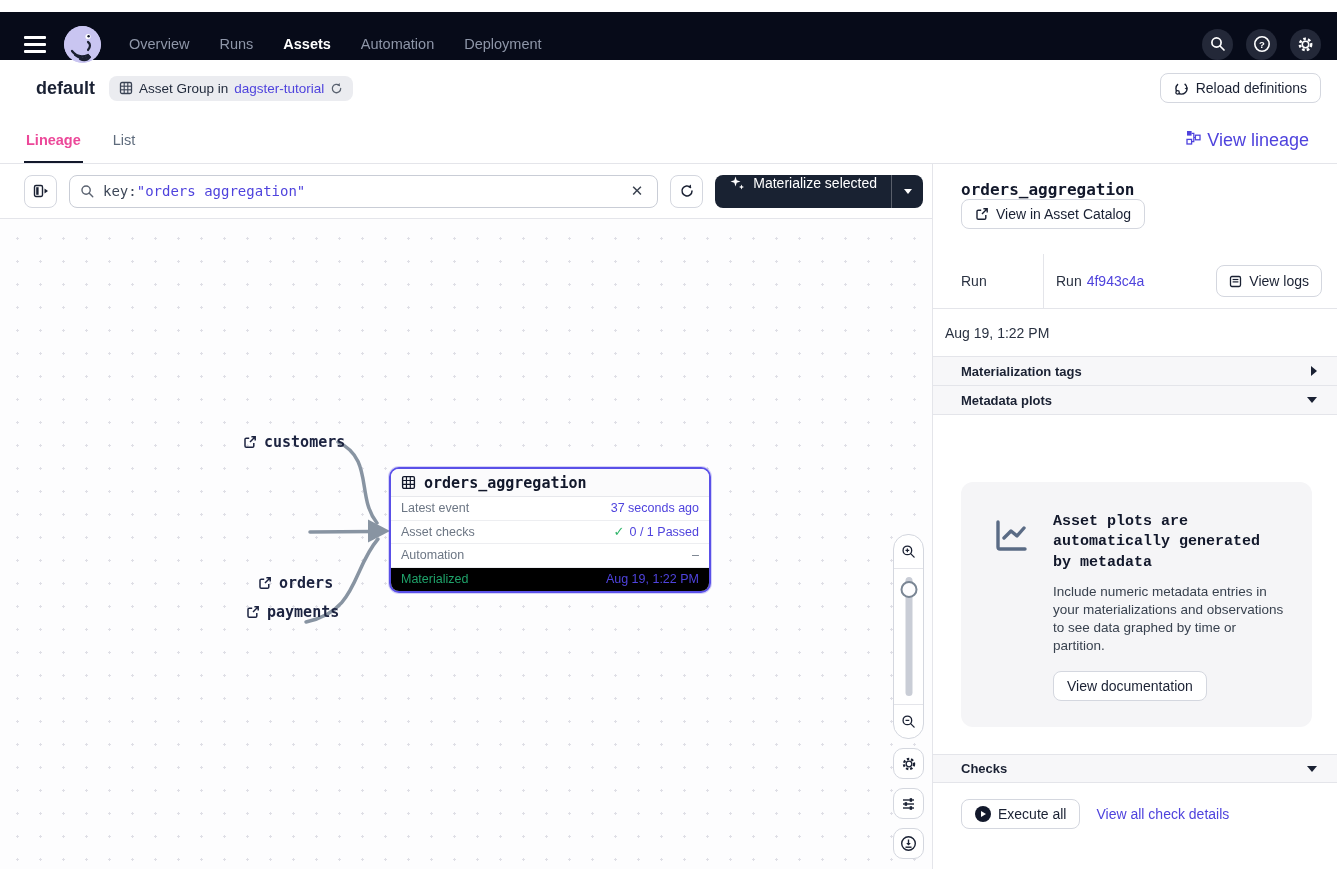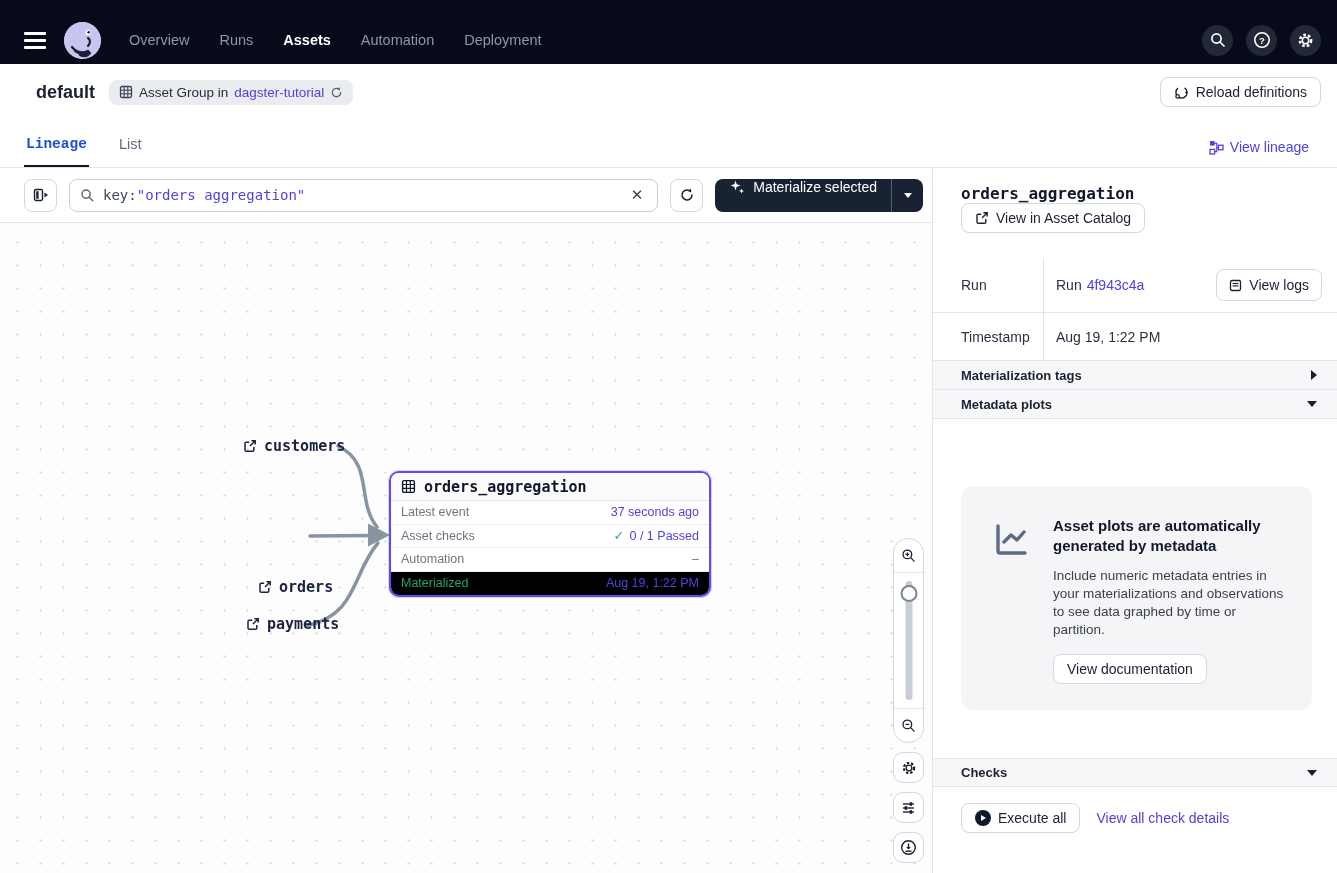--- a/index.html
+++ b/index.html
@@ -1,21 +1,21 @@
 <!DOCTYPE html>
 <html><head>
 <meta charset="utf-8">
 <style>
   * { box-sizing: border-box; margin: 0; padding: 0; }
   html,body { width: 1337px; height: 873px; overflow: hidden; }
   body { font-family: "Liberation Sans", sans-serif; background: #fff; color: #1A2133; }
   .mono { font-family: "DejaVu Sans Mono", monospace; }
 
   
-  .topnav { height: 64px; background: #070B19; display: flex; align-items: center; padding: 16px 16px 0 24px; }
+  .topnav { height: 48px; background: #070B19; display: flex; align-items: center; padding: 16px 16px 0 24px; margin-top: 12px; }
   .burger { width: 22px; display: flex; flex-direction: column; gap: 4px; cursor: pointer; margin-right: 18px; }
   .burger i { display:block; height: 3px; background: #fff; border-radius: 1px; }
   .logo { width: 37px; height: 37px; border-radius: 50%; background: #C9C5F1; position: relative; overflow: hidden; margin-right: 28px; flex: none; }
   .logo svg { position:absolute; inset:0; }
   .navlinks { display: flex; gap: 30px; font-size: 14.5px; }
   .navlink { color: #8E96A8; cursor: pointer; text-decoration: none; }
   .navlink.active { color: #fff; font-weight: bold; }
   .nav-spacer { flex: 1; }
   .nav-iconbtn { width: 31px; height: 31px; border-radius: 50%; background: #232838; display:flex; align-items:center; justify-content:center; margin-left: 13px; cursor:pointer; color:#fff; font-size:14px; }
 
@@ -23,23 +23,23 @@
   .header-row { height: 56px; display:flex; align-items:center; padding: 0 16px 0 36px; }
   .page-title { font-size: 18px; font-weight: bold; margin-right: 14px; }
   .group-badge { display:flex; align-items:center; gap:6px; background:#EBECF0; border-radius: 8px; padding: 5px 10px; font-size: 13.5px; color:#232C3D; }
   .group-badge a { color:#4F43DD; text-decoration:none; }
   .hdr-spacer { flex:1; }
   .btn { display:inline-flex; align-items:center; gap:7px; background:#fff; border:1px solid #D4D7DF; border-radius:8px; padding:6px 13px; font-size:14px; color:#1A2133; cursor:pointer; white-space:nowrap; }
 
   
   .tabs-row { height: 48px; display:flex; align-items:flex-end; padding: 0 28px 0 24px; border-bottom: 1px solid #E4E5EA; }
   .tab { font-size: 14.5px; padding: 0 2px 13px; margin-right: 28px; cursor:pointer; color:#5E6B7C; border-bottom: 2px solid transparent; }
-  .tab.active { color:#1d4ed8; font-weight:bold; border-bottom-color:#12182B;font-family:Liberation Mono, monospace; }
+  .tab.active { color:#ec4899; font-weight:bold; border-bottom-color:#12182B; }
   .tabs-spacer { flex:1; }
-  .view-lineage { display:flex; align-items:center; gap:6px; color:#4F43DD; font-size:14px; padding-bottom:12px; cursor:pointer; }
+  .view-lineage { display:flex; align-items:flex-start; gap:6px; color:#4F43DD; font-size:18px; padding-bottom:12px; cursor:pointer; }
 
   
   .content { display:flex; height: 705px; }
   .left-pane { width: 932px; display:flex; flex-direction:column; }
   .toolbar { height: 54px; display:flex; align-items:center; gap: 12px; padding: 0 9px 0 24px; }
   .sq-btn { width:33px; height:33px; flex:none; border:1px solid #D4D7DF; border-radius:8px; background:#fff; display:flex; align-items:center; justify-content:center; cursor:pointer; }
   .search-box { flex:1; height:33px; border:1px solid #C9CDD6; border-radius:8px; display:flex; align-items:center; padding: 0 8px 0 10px; gap:8px; background:#fff; }
   .search-box .qtext { font-size:14px; letter-spacing:0; flex:1; white-space:nowrap; overflow:hidden; }
   .qkey { color:#3D4758; }
   .qterm { color:#4F43DD; }
@@ -89,21 +89,21 @@
   .kv-row { display:flex; border-bottom:1px solid #E4E5EA; }
   .kv-label { width:111px; flex:none; padding: 0 0 0 28px; display:flex; align-items:center; font-size:14px; color:#2A3242; border-right:1px solid #E4E5EA; }
   .kv-value { flex:1; display:flex; align-items:center; padding-left:12px; font-size:14px; color:#2A3242; gap:5px; }
   .kv-row.run { height:55px; }
   .kv-row.ts { height:48px; }
   .run-link { color:#4F43DD; cursor:pointer; }
   .viewlogs { margin-left:auto; margin-right:15px; }
   .plots-content { height:339px; }
   .plots-card { margin: 67px 25px 0 28px; background:#F5F5F7; border-radius:12px; padding: 30px 26px 26px 30px; display:flex; gap:22px; }
   .plots-icon { flex:none; color:#5A6B85; padding-top:4px; }
-  .plots-title { font-size:15px; font-weight:bold; color:#12182B; line-height:1.35; }
+  .plots-title { font-size:15px; font-weight:bold; color:#12182B; line-height:1.35;font-family:Liberation Mono, monospace; }
   .plots-body { margin-top:10px; font-size:13.5px; color:#39424F; line-height:1.35; }
   .plots-docs { margin-top:15px; }
   .checks-actions { display:flex; align-items:center; gap:16px; padding: 16px 0 0 28px; }
   .check-link { color:#4F43DD; font-size:14px; cursor:pointer; }
   .play-circle { width:16px; height:16px; border-radius:50%; background:#12182B; display:inline-flex; align-items:center; justify-content:center; }
   .play-circle i { width:0; height:0; border-top:3.5px solid transparent; border-bottom:3.5px solid transparent; border-left:5.5px solid #fff; margin-left:1px; }
 
   svg.ic { display:block; }
 </style>
 </head>
@@ -251,21 +251,21 @@
           </svg>
         <span>customers</span>
       </div>
       <div class="up-asset mono" style="left:258px; top:319px;margin-top:36px;">
         <svg class="ic" width="14" height="14" viewBox="0 0 14 14">
             <path d="M10.8 8 v3 a1.3 1.3 0 0 1 -1.3 1.3 H3.3 A1.3 1.3 0 0 1 2 11 V4.5 a1.3 1.3 0 0 1 1.3 -1.3 H6.2" stroke="#1C2340" stroke-width="1.5" fill="none"></path>
             <path d="M8.4 1.8 H12.2 V5.6 M12.2 1.8 L7 7" stroke="#1C2340" stroke-width="1.5" fill="none"></path>
           </svg>
         <span>orders</span>
       </div>
-      <div class="up-asset mono" style="left:246px; top:392px;">
+      <div class="up-asset mono" style="left:246px; top:384px;">
         <svg class="ic" width="14" height="14" viewBox="0 0 14 14">
             <path d="M10.8 8 v3 a1.3 1.3 0 0 1 -1.3 1.3 H3.3 A1.3 1.3 0 0 1 2 11 V4.5 a1.3 1.3 0 0 1 1.3 -1.3 H6.2" stroke="#1C2340" stroke-width="1.5" fill="none"></path>
             <path d="M8.4 1.8 H12.2 V5.6 M12.2 1.8 L7 7" stroke="#1C2340" stroke-width="1.5" fill="none"></path>
           </svg>
         <span>payments</span>
       </div>
 
       <div class="asset-node">
         <div class="node-head mono">
           <svg class="ic" width="15" height="15" viewBox="0 0 14 14">
@@ -372,21 +372,20 @@
           <svg class="ic" width="13" height="13" viewBox="0 0 13 13">
               <rect x="1.5" y="1.5" width="10" height="10" rx="1.4" stroke="#1A2133" stroke-width="1.3" fill="none"></rect>
               <line x1="3.6" y1="4.5" x2="9.4" y2="4.5" stroke="#1A2133" stroke-width="1.2"></line>
               <line x1="3.6" y1="6.9" x2="9.4" y2="6.9" stroke="#1A2133" stroke-width="1.2"></line>
             </svg>
           <span>View logs</span>
         </button>
       </div>
     </div>
     <div class="kv-row ts">
-      <div class="kv-label">Timestamp</div>
       <div class="kv-value">Aug 19, 1:22 PM</div>
     </div>
 
     <div class="sec-head" style="border-top:none;">
       <span>Materialization tags</span>
       <span class="grow"></span>
         <i class="caret-right"></i>
     </div>
     <div class="sec-head" style="border-top:none;">
       <span>Metadata plots</span>

